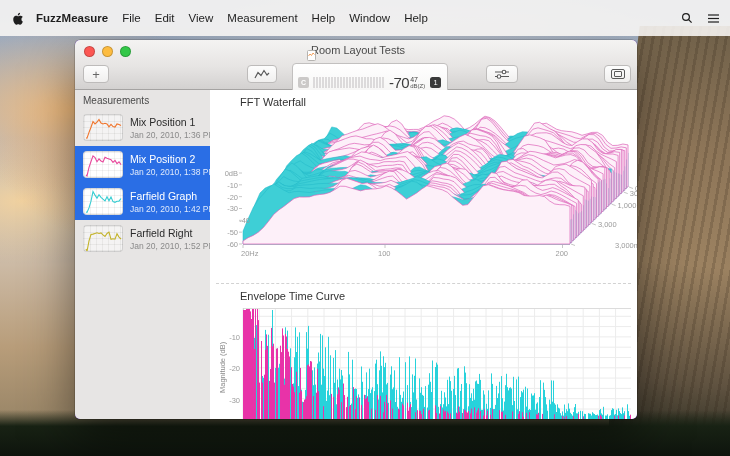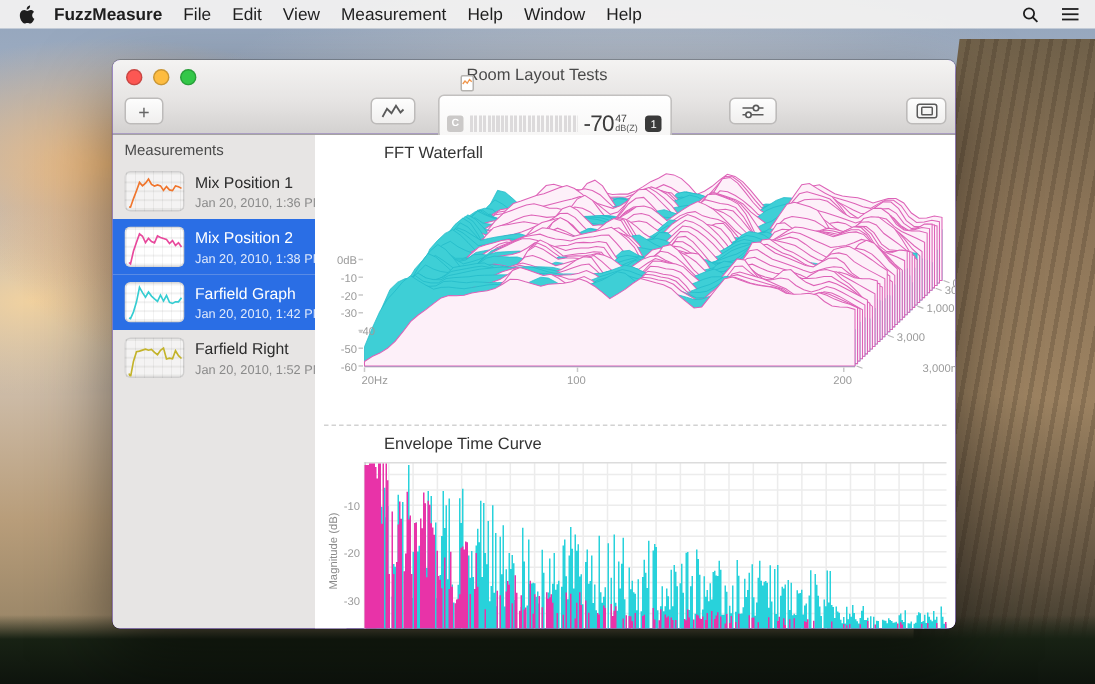--- a/index.html
+++ b/index.html
@@ -14,31 +14,31 @@
       linear-gradient(180deg,#93a5bd 0%,#b0b8c6 32%,#ccbaa5 58%,#b89d7a 76%,#8a7a5e 100%);
   }
   .cliff { position:absolute; top:26px; right:0; width:122px; bottom:0;
     background:
       repeating-linear-gradient(100deg, rgba(40,28,16,.18) 0 3px, rgba(0,0,0,0) 3px 9px),
       linear-gradient(185deg,#6f6049 0%,#8d7558 28%,#9c8261 55%,#5f5240 82%,#23261c 100%);
     clip-path:polygon(26% 0,100% 0,100% 100%,0 100%,6% 45%); }
   .forest { position:absolute; left:0; right:0; bottom:0; height:46px;
     background:linear-gradient(0deg,#0e140d 0%,#182214 65%, rgba(24,34,20,0) 100%); }
   
-  .menubar { position:absolute; top:0; left:0; right:0; height:19px;
+  .menubar { position:absolute; top:0; left:0; right:0; height:36px;
     background:rgba(249,247,245,.88); display:flex; align-items:center;
     font-size:11.5px; color:#1e1e1e; padding:0 10px; z-index:50; }
   .menubar .apple { width:12px; height:13px; margin:0 12px 0 2px; display:flex; align-items:center; }
   .menubar .app-name { font-weight:bold; margin-right:14px; }
   .menu-item { margin-right:14px; cursor:default; }
   .menubar .spacer { flex:1; }
   .mb-icon { width:14px; height:14px; margin-left:12px; display:flex; align-items:center; justify-content:center; }
   
   .window { position:absolute; left:75px; top:40px; width:562px; height:379px;
-    border-radius:5px; overflow:hidden; background:#8b5cf6;
+    border-radius:5px; overflow:hidden; background:#6d28d9;
     box-shadow:0 0 0 0.5px rgba(0,0,0,.3), 0 22px 50px rgba(0,0,0,.5); }
   .chrome { position:absolute; top:0; left:0; right:0; height:50px;
     background:linear-gradient(180deg,#f4f3f2 0%,#e6e4e3 55%,#d3d1d0 100%);
     border-bottom:1px solid #a5a3a2; }
   .titlebar { position:absolute; top:0; left:0; right:0; height:21px; }
   .lights { position:absolute; left:9px; top:6px; display:flex; gap:7px; }
   .light { width:11px; height:11px; border-radius:50%; border:0.5px solid rgba(0,0,0,.2); }
   .title-wrap { position:absolute; top:4px; left:0; right:0; display:flex; justify-content:center;
     align-items:center; gap:4px; font-size:11px; color:#4a4a4a; }
   
@@ -73,21 +73,21 @@
     background-image:repeating-linear-gradient(90deg, rgba(0,0,0,.05) 0 1px, rgba(0,0,0,0) 1px 6px),
                      repeating-linear-gradient(0deg, rgba(0,0,0,.05) 0 1px, rgba(0,0,0,0) 1px 6px); }
   .sb-item.sel .thumb { background-color:#fff; }
   .sb-text { margin-left:7px; overflow:hidden; }
   .sb-name { font-size:10.5px; color:#2b2b2b; white-space:nowrap; }
   .sb-date { font-size:8.5px; color:#8a8a8a; margin-top:2px; white-space:nowrap; }
   .sb-item.sel .sb-name { color:#fff; }
   .sb-item.sel .sb-date { color:rgba(255,255,255,.85); }
   
   .content { position:absolute; left:135px; top:50px; right:0; bottom:0; background:#fff; }
-  .chart-title { position:absolute; font-size:11px; color:#333;margin-left:16px; }
+  .chart-title { position:absolute; font-size:11px; color:#333; }
   .tick { position:absolute; font-size:7.5px; color:#9b9b9b; white-space:nowrap; }
   .tick.r { text-align:right; }
   .divider { position:absolute; left:6px; right:6px; top:193px; border-top:1px dashed #d2d2d2; }
   .ylab-rot { position:absolute; left:6px; top:232px; width:12px; height:90px;
     font-size:7.5px; color:#8a8a8a; writing-mode:vertical-rl; transform:rotate(180deg);
     display:flex; align-items:center; justify-content:center; }
   svg { position:absolute; overflow:visible; }
 </style>
 </head>
 <body>

